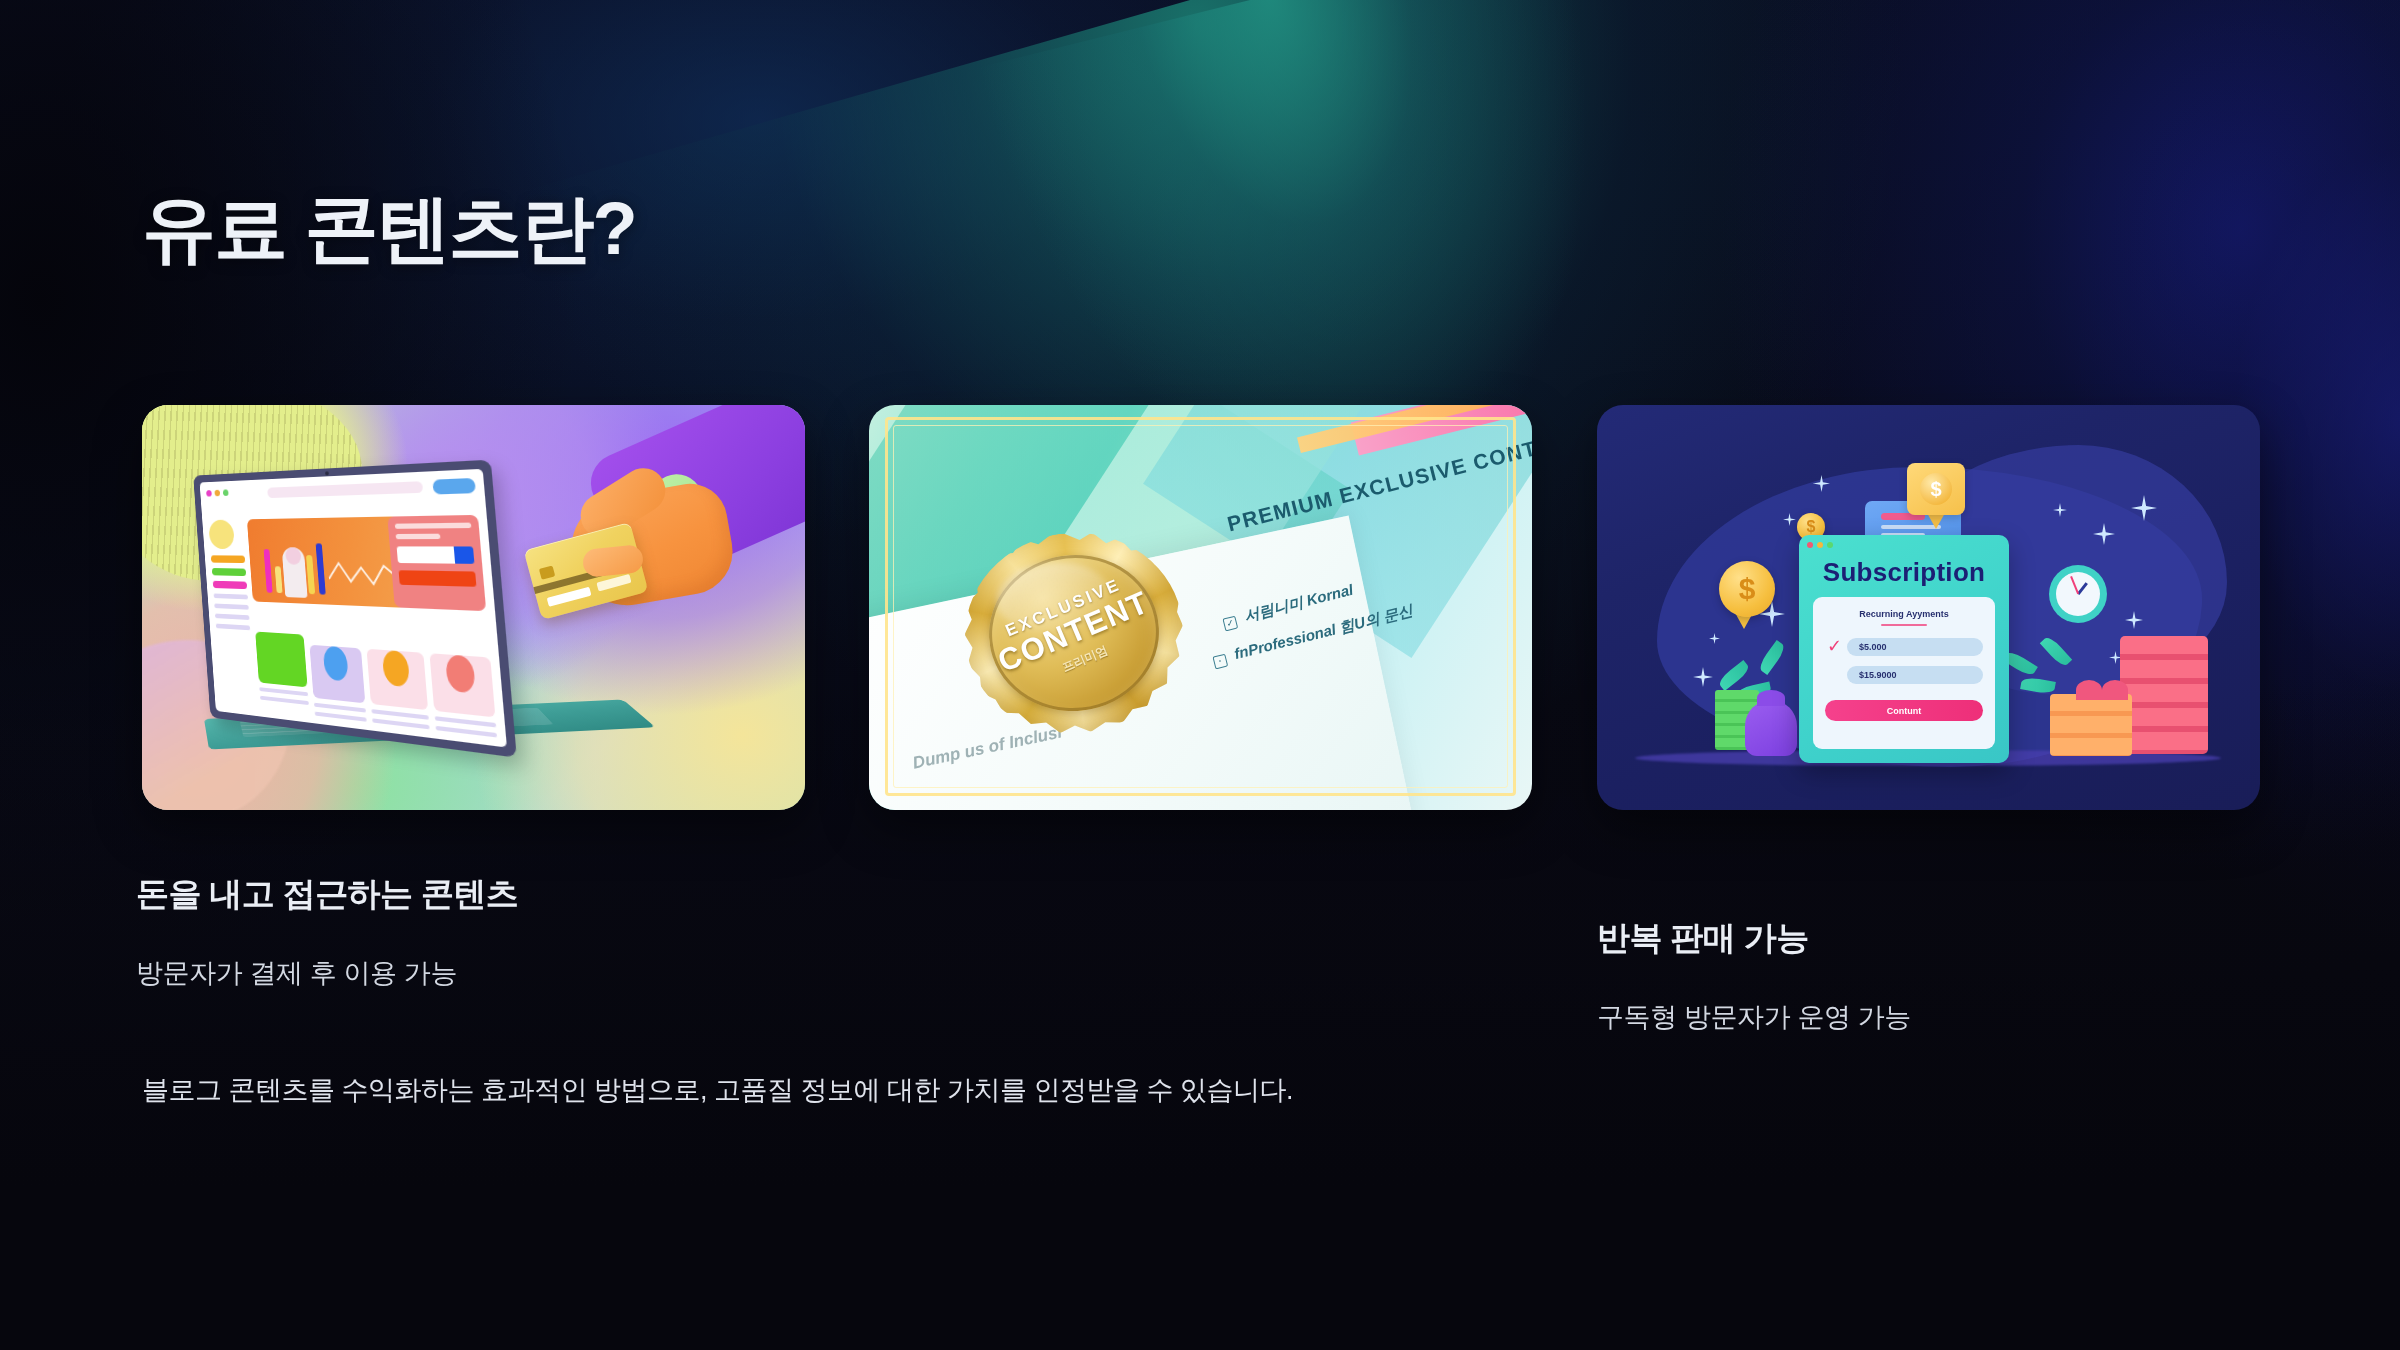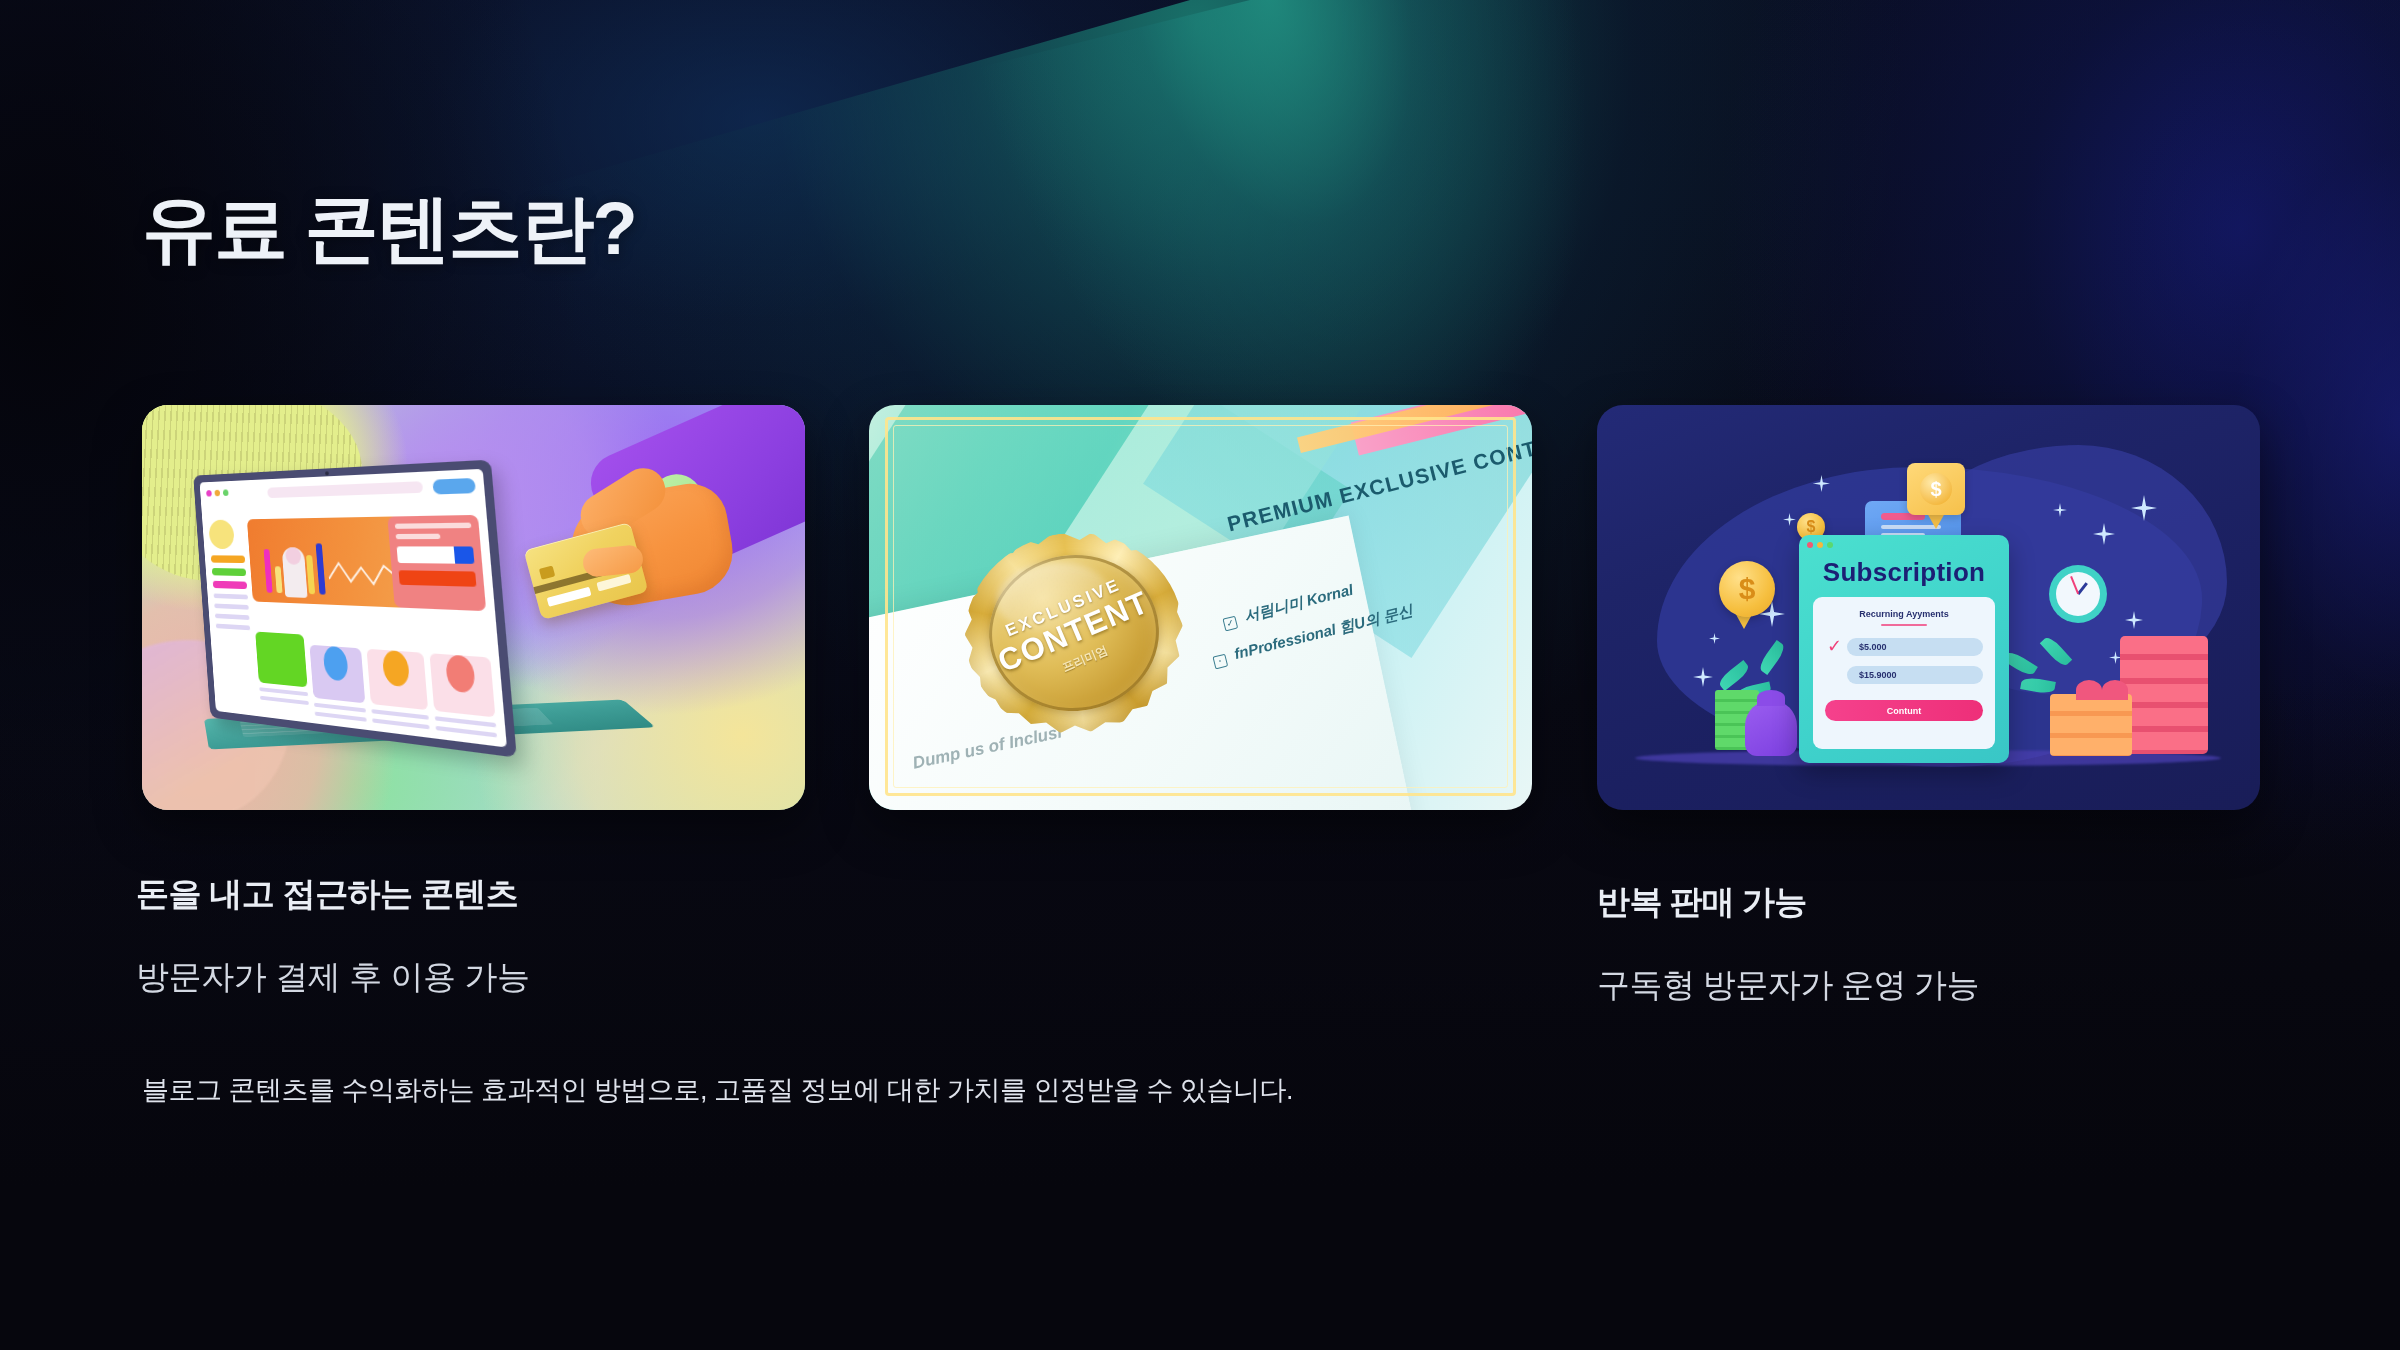--- a/index.html
+++ b/index.html
@@ -342,24 +342,24 @@
   .c3-ribbon { position:absolute; right:158px; bottom:110px; width:26px; height:20px;
     background:#f0577e; border-radius:50% 50% 0 0;}
   .c3-ribbon2 { position:absolute; right:132px; bottom:110px; width:26px; height:20px;
     background:#f0577e; border-radius:50% 50% 0 0;}
   .star4 { position:absolute; background:#cfe9ff;
     clip-path: polygon(50% 0%, 58% 42%, 100% 50%, 58% 58%, 50% 100%, 42% 58%, 0% 50%, 42% 42%); }
 
   
   .cap { position:absolute; }
   .cap .h { font-size:33px; font-weight:700; color:#eaeef5; letter-spacing:-.6px; }
-  .cap .p { font-size:33px; font-weight:400; color:#d3d8e2; margin-top:38px; letter-spacing:-.4px;}
+  .cap .p { font-size:27px; font-weight:400; color:#d3d8e2; margin-top:38px; letter-spacing:-.4px;}
   #cap0 { left:136px; top:872px; }
   #cap1 { left:869px; top:878px; }
-  #cap2 { left:1597px; top:880px;font-family:Liberation Serif, serif; }
+  #cap2 { left:1597px; top:916px; }
   #footnote { position:absolute; left:142px; top:1072px;
     font-size:27px; color:#dfe3ec; letter-spacing:-.5px; }
 </style>
 </head>
 <body>
 
 <div id="bg">
   <div class="layer g-navy"></div>
   <div class="layer g-blueL"></div>
   <div class="layer g-teal"></div>

